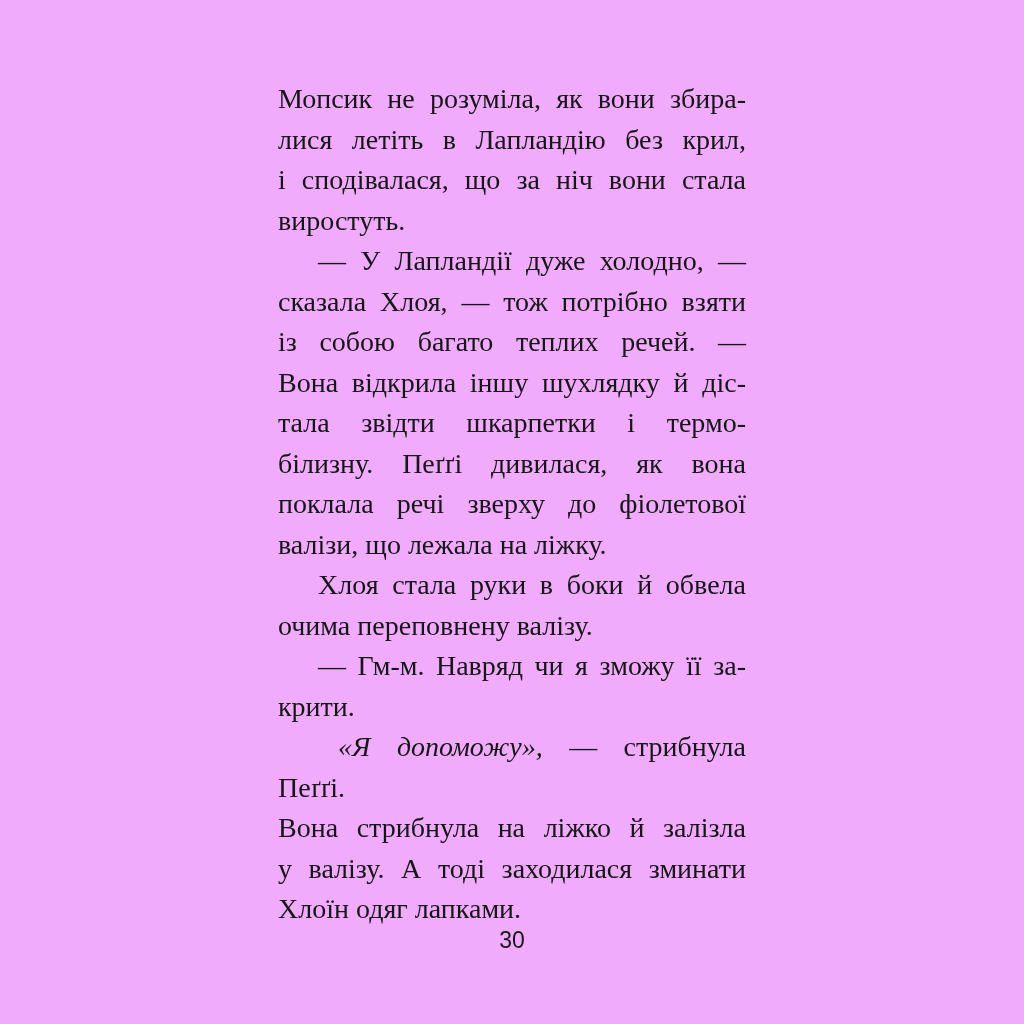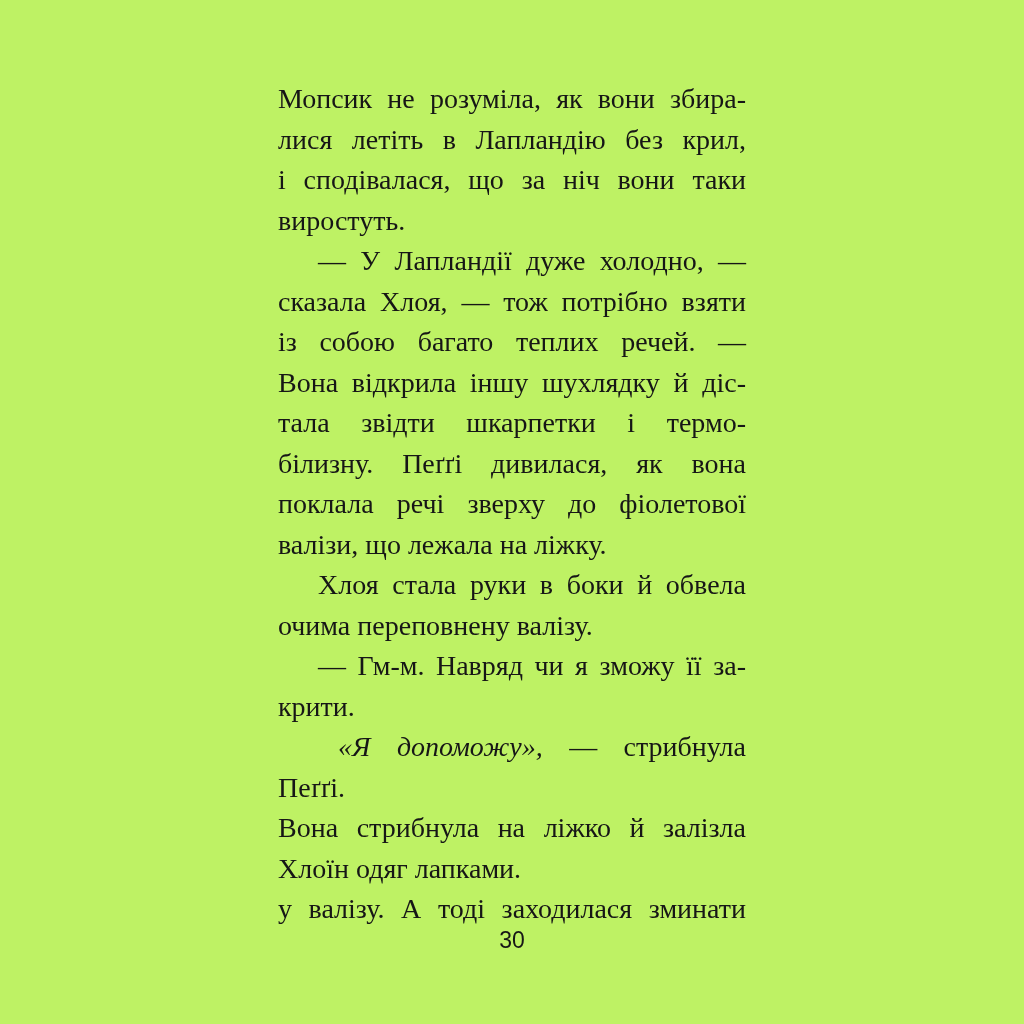--- a/index.html
+++ b/index.html
@@ -4,21 +4,21 @@
 <style>
   html, body {
     margin: 0;
     padding: 0;
     background: #ffffff;
   }
   .book-page {
     position: relative;
     width: 1024px;
     height: 1024px;
-    background: #bef264;
+    background: #f0abfc;
     overflow: hidden;
   }
   .text-block {
     position: absolute;
     left: 278px;
     top: 79px;
     width: 468px;
     font-family: "Liberation Serif", "DejaVu Serif", serif;
     font-size: 28px;
     line-height: 40.5px;
@@ -58,21 +58,21 @@
 </head>
 <body>
 
 <div class="book-page">
 
   <div class="text-block">
 
     <div class="paragraph">
       <div class="line">Мопсик не розуміла, як вони збира-</div>
       <div class="line">лися летіть в Лапландію без крил,</div>
-      <div class="line">і сподівалася, що за ніч вони таки</div>
+      <div class="line">і сподівалася, що за ніч вони стала</div>
       <div class="line last">виростуть.</div>
     </div>
 
     <div class="paragraph">
       <div class="line indent">— У Лапландії дуже холодно, —</div>
       <div class="line">сказала Хлоя, — тож потрібно взяти</div>
       <div class="line">із собою багато теплих речей. —</div>
       <div class="line">Вона відкрила іншу шухлядку й діс-</div>
       <div class="line">тала звідти шкарпетки і термо-</div>
       <div class="line">білизну. Пеґґі дивилася, як вона</div>
@@ -86,21 +86,21 @@
     </div>
 
     <div class="paragraph">
       <div class="line indent">— Гм-м. Навряд чи я зможу її за-</div>
       <div class="line last">крити.</div>
     </div>
 
     <div class="paragraph">
       <div class="line indent"><i>«Я допоможу»,</i> <span>— стрибнула Пеґґі.</span></div>
       <div class="line">Вона стрибнула на ліжко й залізла</div>
+      <div class="line">у валізу. А тоді заходилася зминати</div>
       <div class="line last">Хлоїн одяг лапками.</div>
-      <div class="line">у валізу. А тоді заходилася зминати</div>
     </div>
 
   </div>
 
   <div class="page-number">30</div>
 
 </div>
 
 </body></html>

